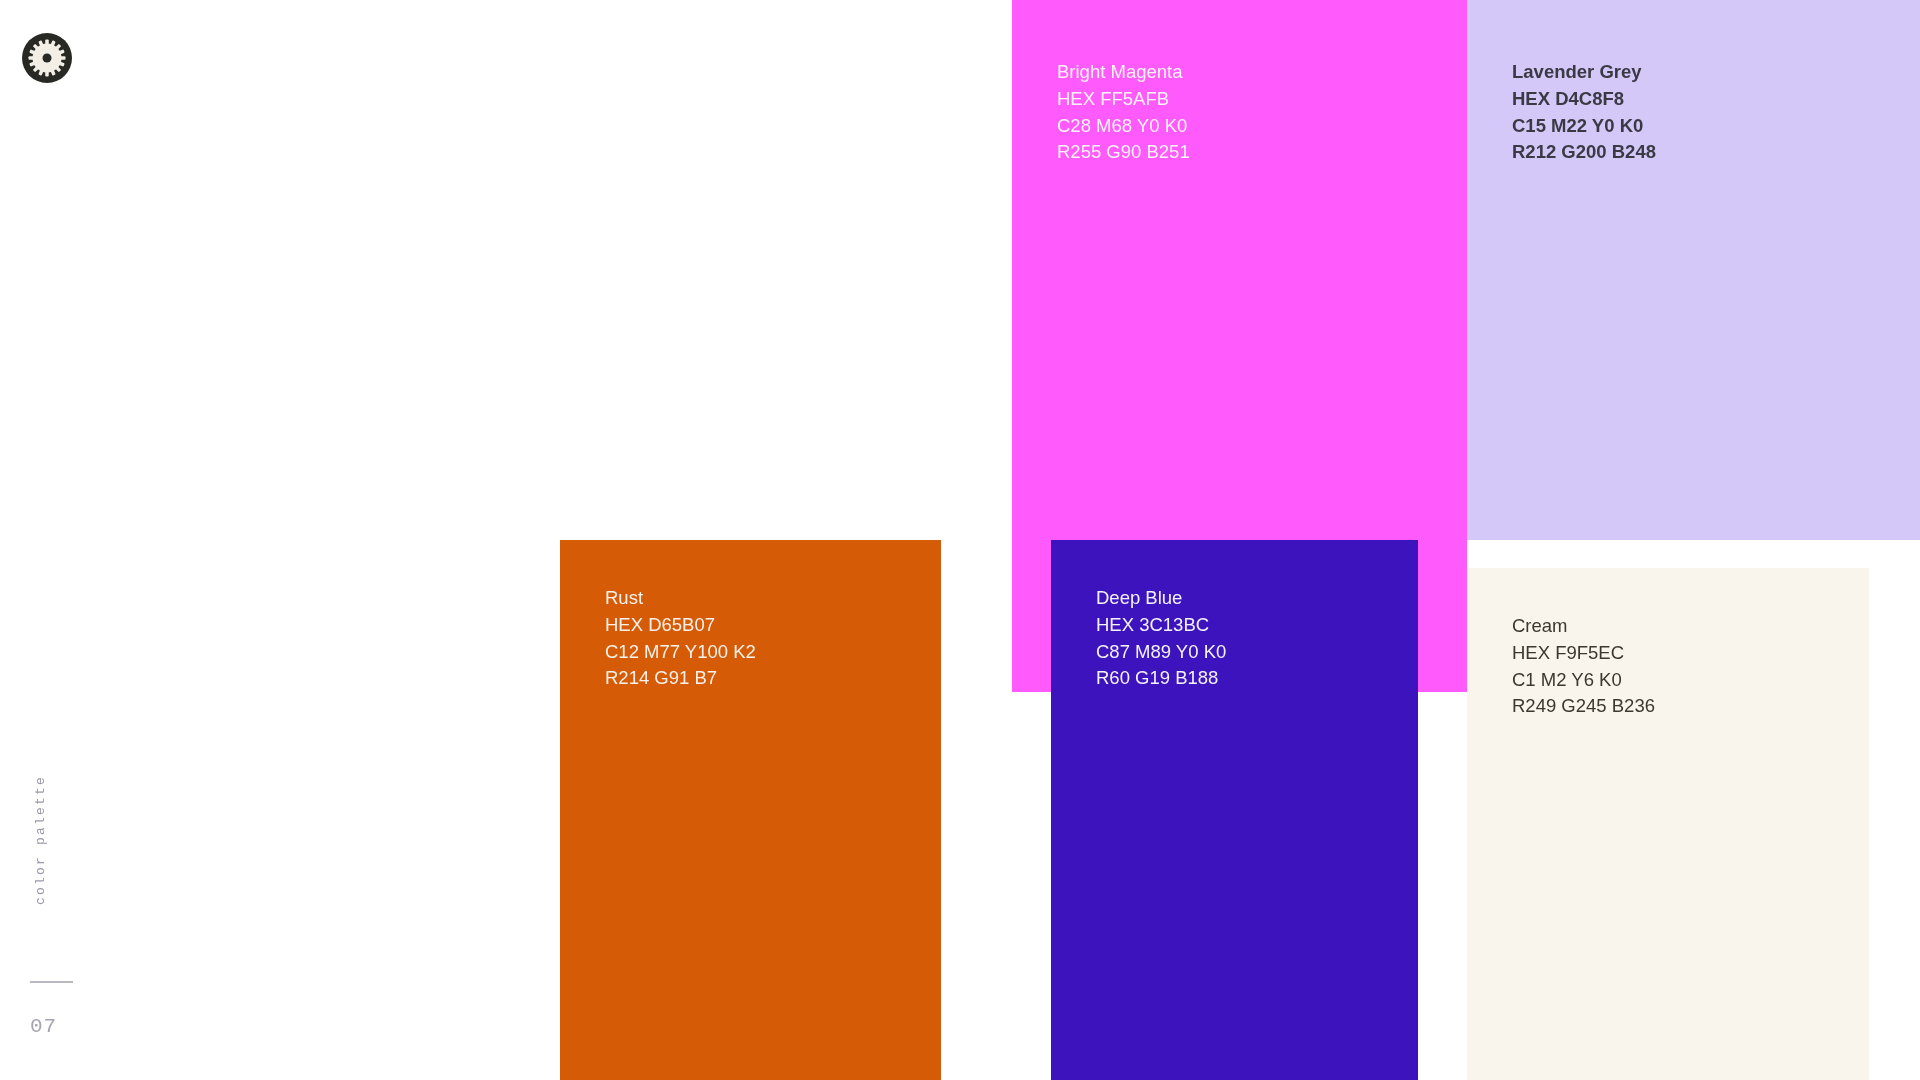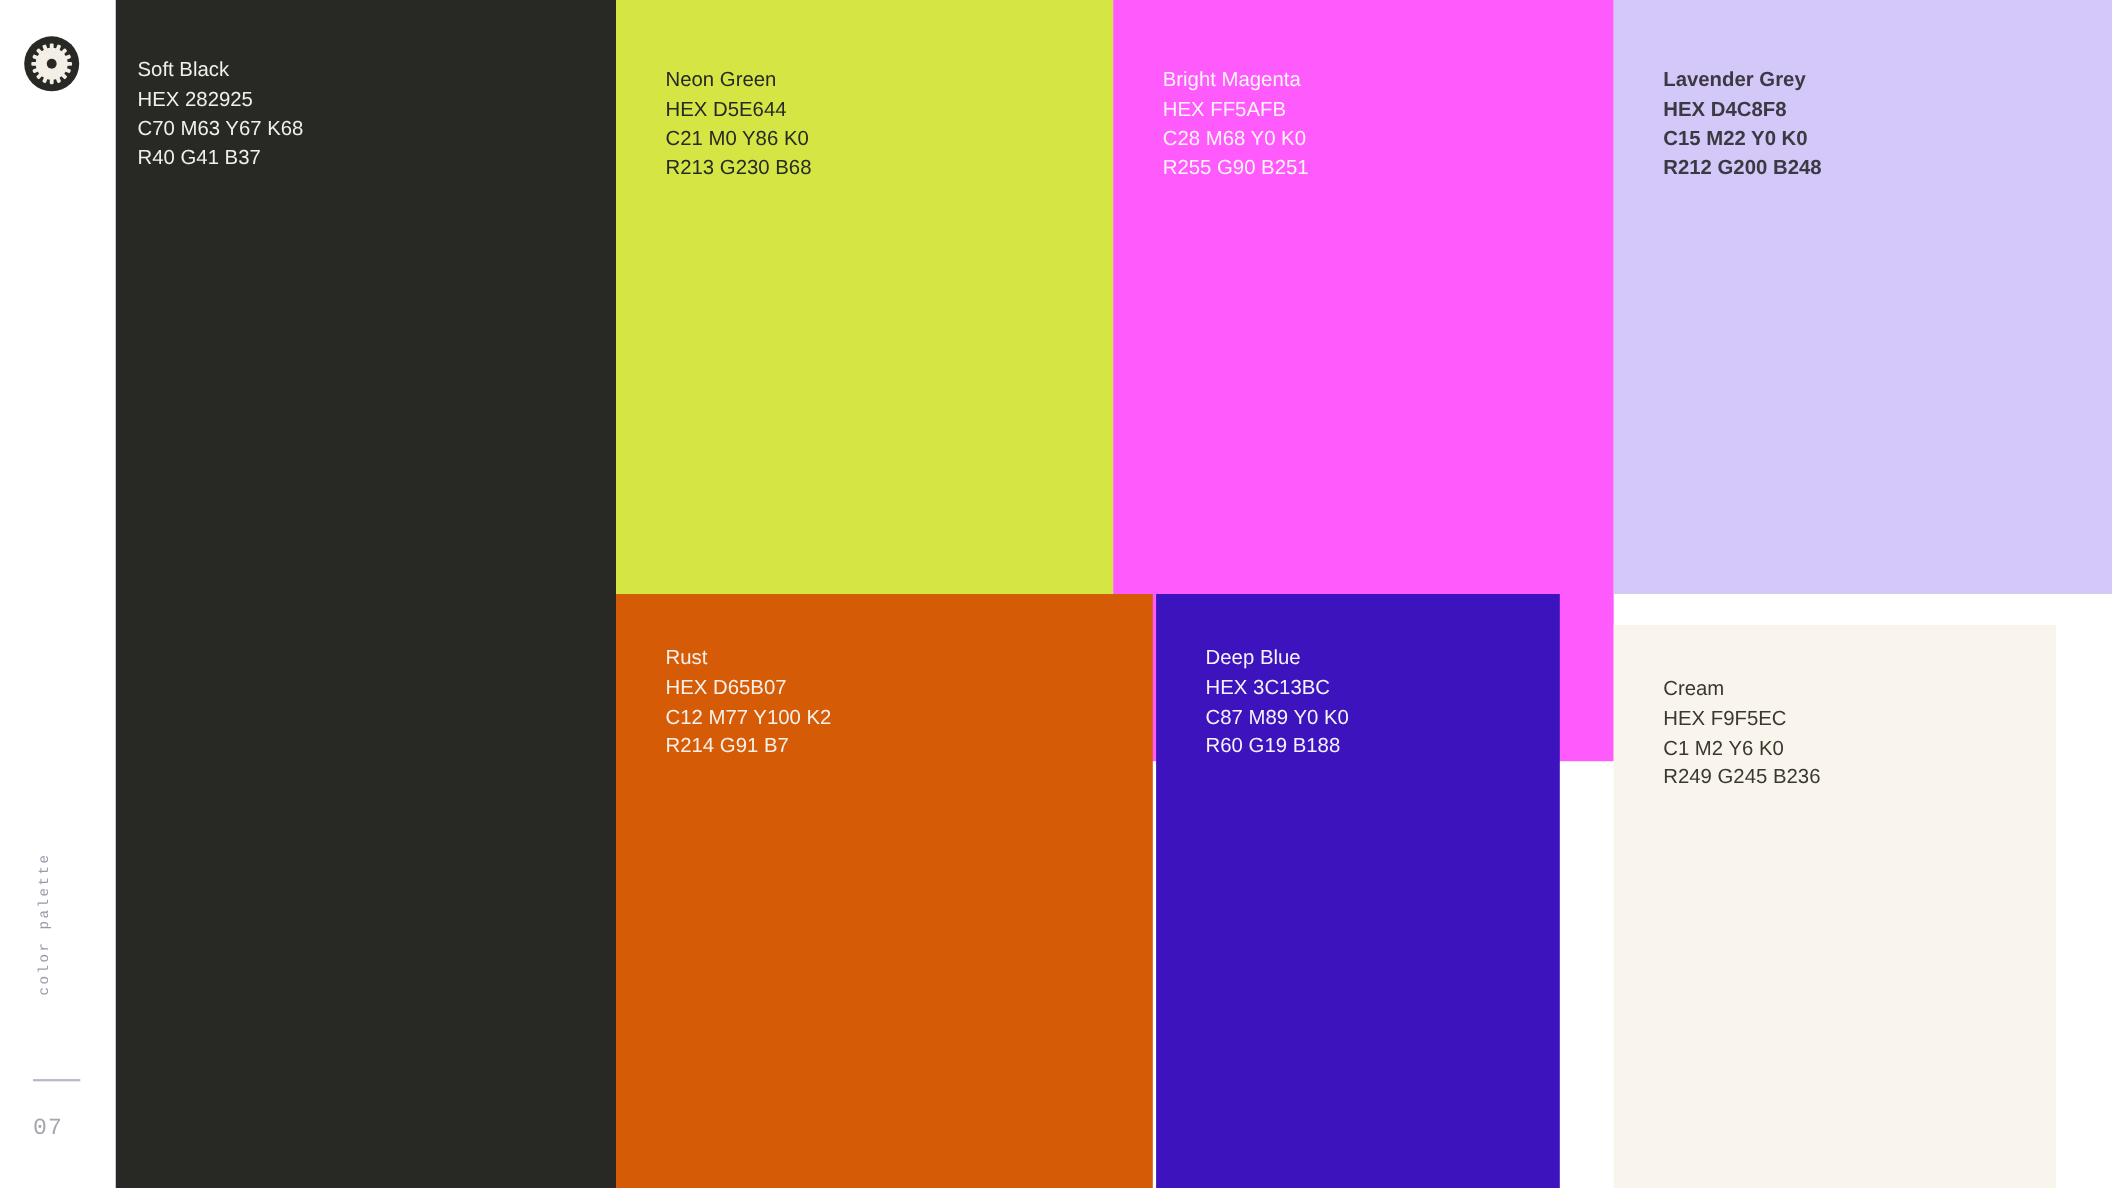--- a/index.html
+++ b/index.html
@@ -88,21 +88,21 @@
   .swatch .info .nm  { display:block; }
   .swatch .info .hx  { display:block; }
   .swatch .info .cmyk{ display:block; }
   .swatch .info .rgb { display:block; }
 
   
   #sw-soft-black   { left:0;    top:0;   width:455px;  height:1080px; }
   #sw-neon-green   { left:455px;top:0;   width:452px;  height:540px;  }
   #sw-magenta      { left:907px;top:0;   width:455px;  height:692px;  }
   #sw-lavender     { left:1362px;top:0;  width:453px;  height:540px;  }
-  #sw-rust         { left:455px;top:540px;width:488px; height:540px;  }
+  #sw-rust         { left:455px;top:540px;width:381px; height:540px;  }
   #sw-deep-blue    { left:946px;top:540px;width:367px; height:540px;  }
   #sw-cream        { left:1362px;top:568px;width:402px;height:540px;  }
 
   #sw-soft-black .info { top:50px;  left:20px; }
   #sw-neon-green .info { top:59px; }
   #sw-magenta    .info { top:59px; }
   #sw-lavender   .info { top:59px;font-weight:bold; }
   #sw-rust       .info { top:489px; }
   #sw-deep-blue  .info { top:489px; }
   #sw-cream      .info { top:489px; }
@@ -146,37 +146,21 @@
 
     <div id="rail-label">color palette</div>
 
     <div id="rail-rule"></div>
 
     <div id="page-num">07</div>
   </div>
 
   <div id="grid">
 
-    <div class="swatch" id="sw-soft-black" style="background:#282925">
-      <div class="info" style="color:#f0efe9">
-        <span class="nm">Soft Black</span>
-        <span class="hx">HEX 282925</span>
-        <span class="cmyk">C70 M63 Y67 K68</span>
-        <span class="rgb">R40 G41 B37</span>
-      </div>
-    </div>
-
-    <div class="swatch" id="sw-neon-green" style="background:#d5e644">
-      <div class="info" style="color:#282925">
-        <span class="nm">Neon Green</span>
-        <span class="hx">HEX D5E644</span>
-        <span class="cmyk">C21 M0 Y86 K0</span>
-        <span class="rgb">R213 G230 B68</span>
-      </div>
-    </div>
+
 
     <div class="swatch" id="sw-magenta" style="background:#ff5afb">
       <div class="info" style="color:#fdf4fb">
         <span class="nm">Bright Magenta</span>
         <span class="hx">HEX FF5AFB</span>
         <span class="cmyk">C28 M68 Y0 K0</span>
         <span class="rgb">R255 G90 B251</span>
       </div>
     </div>
 

